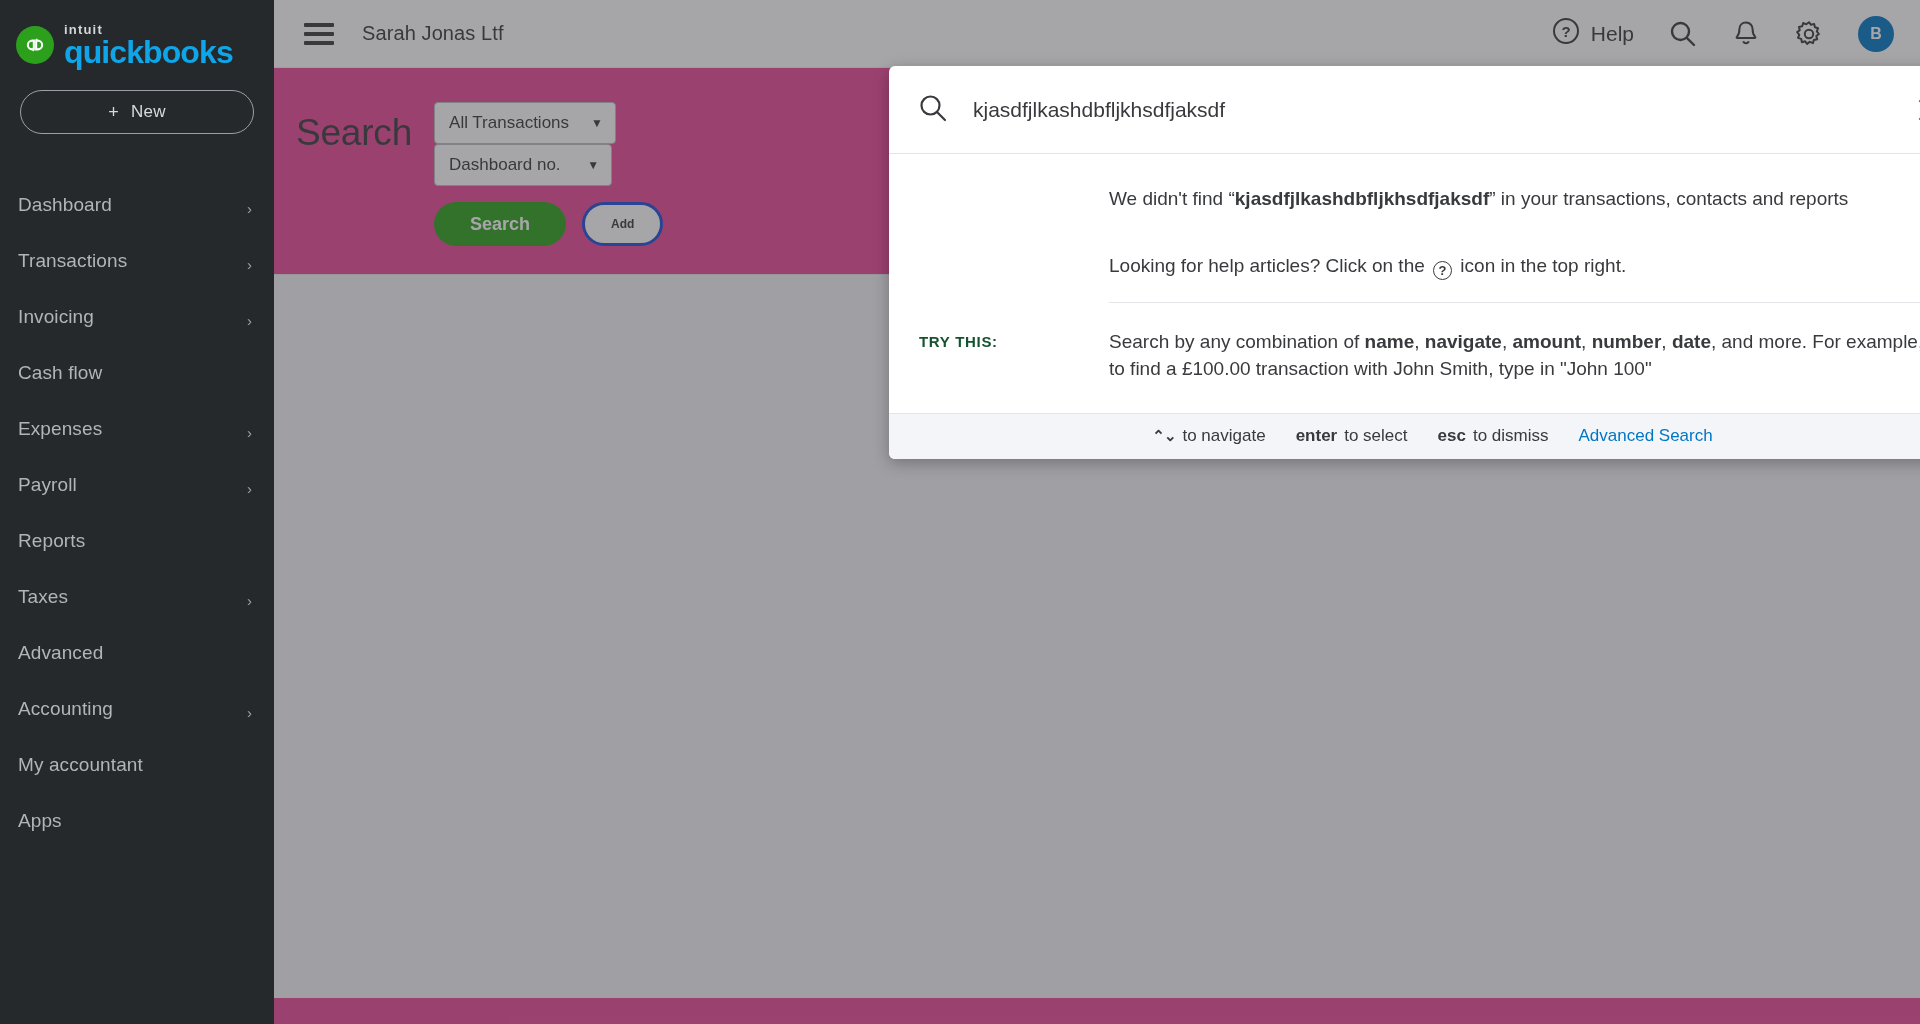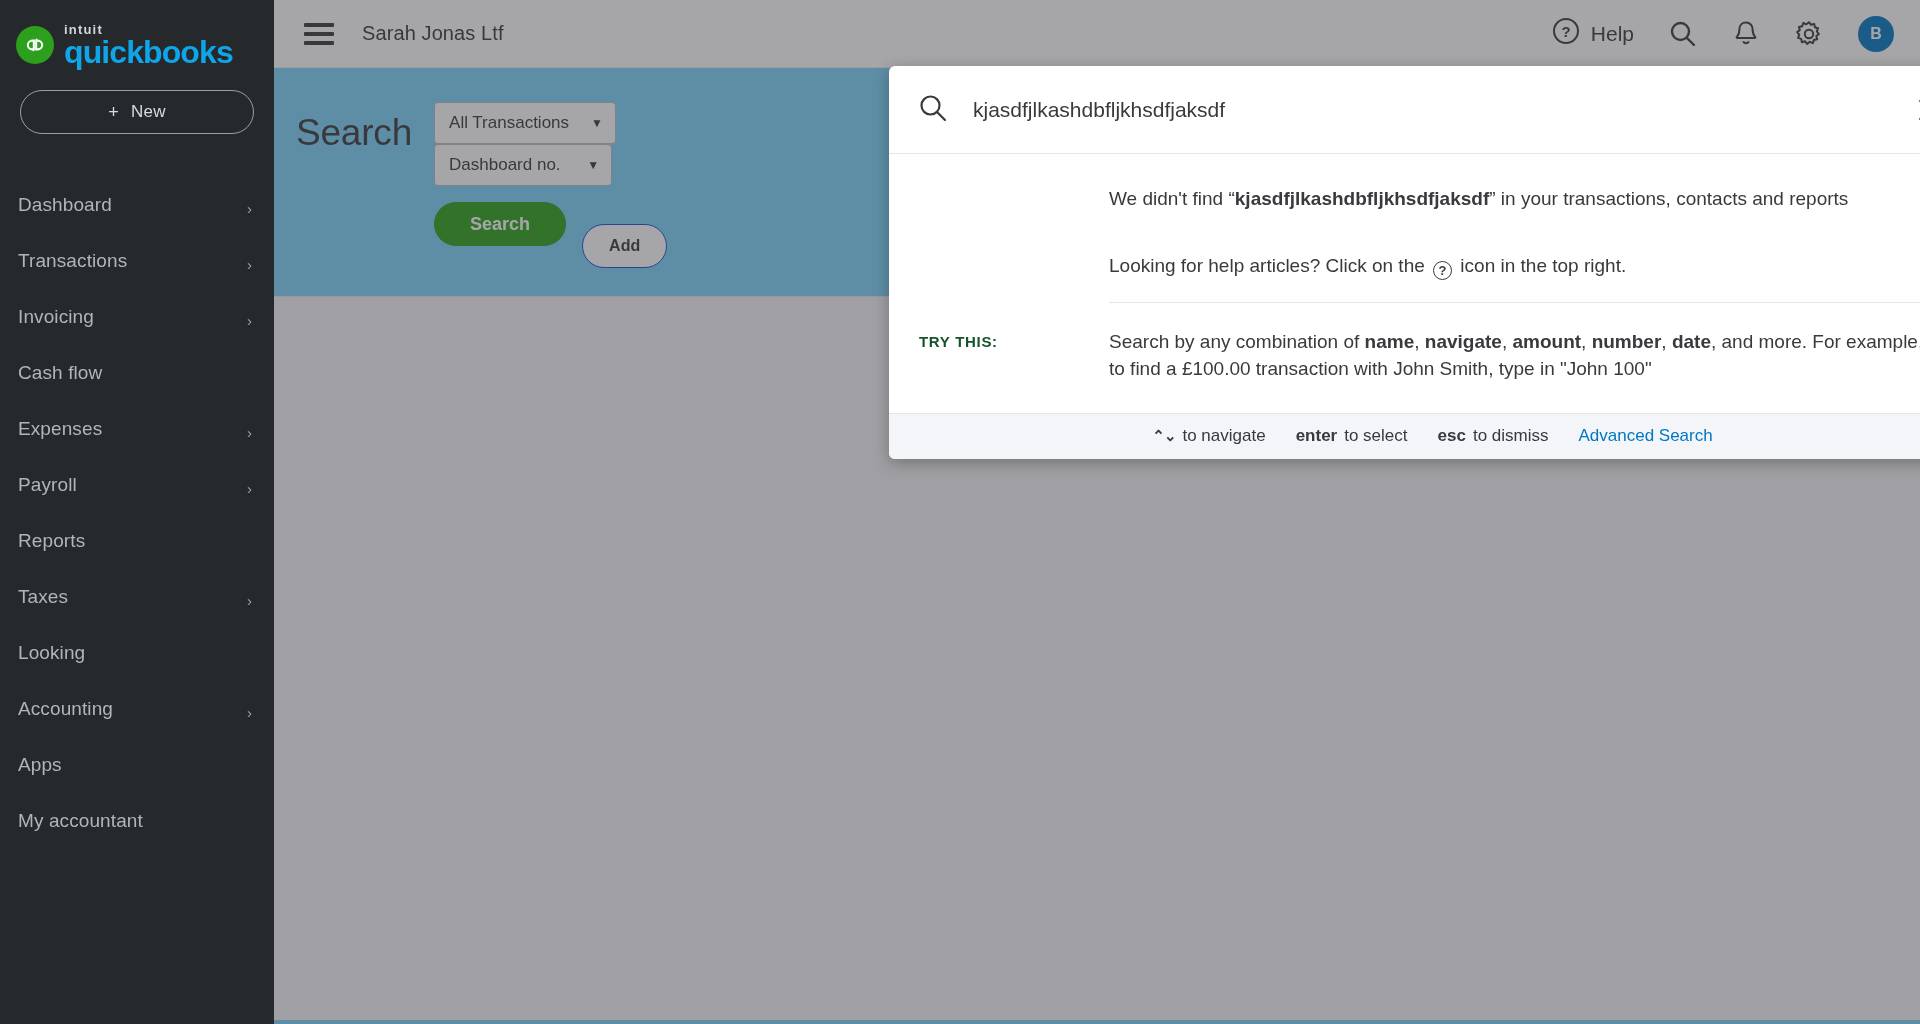--- a/index.html
+++ b/index.html
@@ -138,21 +138,21 @@
     width: 36px; height: 36px; border-radius: 50%;
     background: #0077c5; color: #fff;
     display: flex; align-items: center; justify-content: center;
     font-size: 16px; font-weight: 700; cursor: pointer;
   }
 
   
   .page {
     padding: 34px 0 14px 22px;
     height: calc(1024px - 68px);
-    background: #7dd3fc;
+    background: #ec4899;
   }
   .page-head {
     display: flex;
     align-items: flex-start;
     gap: 22px;
   }
   .page-title {
     font-size: 37px;
     color: #393a3d;
     font-weight: 400;
@@ -185,29 +185,28 @@
     height: 44px;
     padding: 0 36px;
     font-size: 18px;
     font-weight: 600;
     cursor: pointer;
     font-family: "Liberation Sans", sans-serif;
   }
   .btn-secondary {
     background: #fff;
     color: #393a3d;
-    border: 1px solid #1d4ed8;
+    border: 3px solid #1d4ed8;
     border-radius: 22px;
     height: 44px;
     padding: 0 26px;
-    font-size: 16px;
+    font-size: 12px;
     font-weight: 600;
     cursor: pointer;
     font-family: "Liberation Sans", sans-serif;
-    margin-top: 22px;
   }
   .content-panel {
     margin-top: 28px;
     margin-left: -22px;
     height: 724px;
     background: #f4f5f8;
     border-top: 1px solid #e3e5e8;
   }
 
   
@@ -358,33 +357,33 @@
       </div>
       <div class="nav-item">
         <span class="nav-label">Reports</span>
         <span class="chev"></span>
       </div>
       <div class="nav-item">
         <span class="nav-label">Taxes</span>
         <span class="chev">›</span>
       </div>
       <div class="nav-item">
-        <span class="nav-label">Looking</span>
+        <span class="nav-label">Advanced</span>
         <span class="chev"></span>
       </div>
       <div class="nav-item">
         <span class="nav-label">Accounting</span>
         <span class="chev">›</span>
       </div>
       <div class="nav-item">
+        <span class="nav-label">My accountant</span>
+        <span class="chev"></span>
+      </div>
+      <div class="nav-item">
         <span class="nav-label">Apps</span>
-        <span class="chev"></span>
-      </div>
-      <div class="nav-item">
-        <span class="nav-label">My accountant</span>
         <span class="chev"></span>
       </div>
     </nav>
   </aside>
 
   <div class="main">
 
     <header class="topbar">
       <div class="hamburger">
         <span></span>

